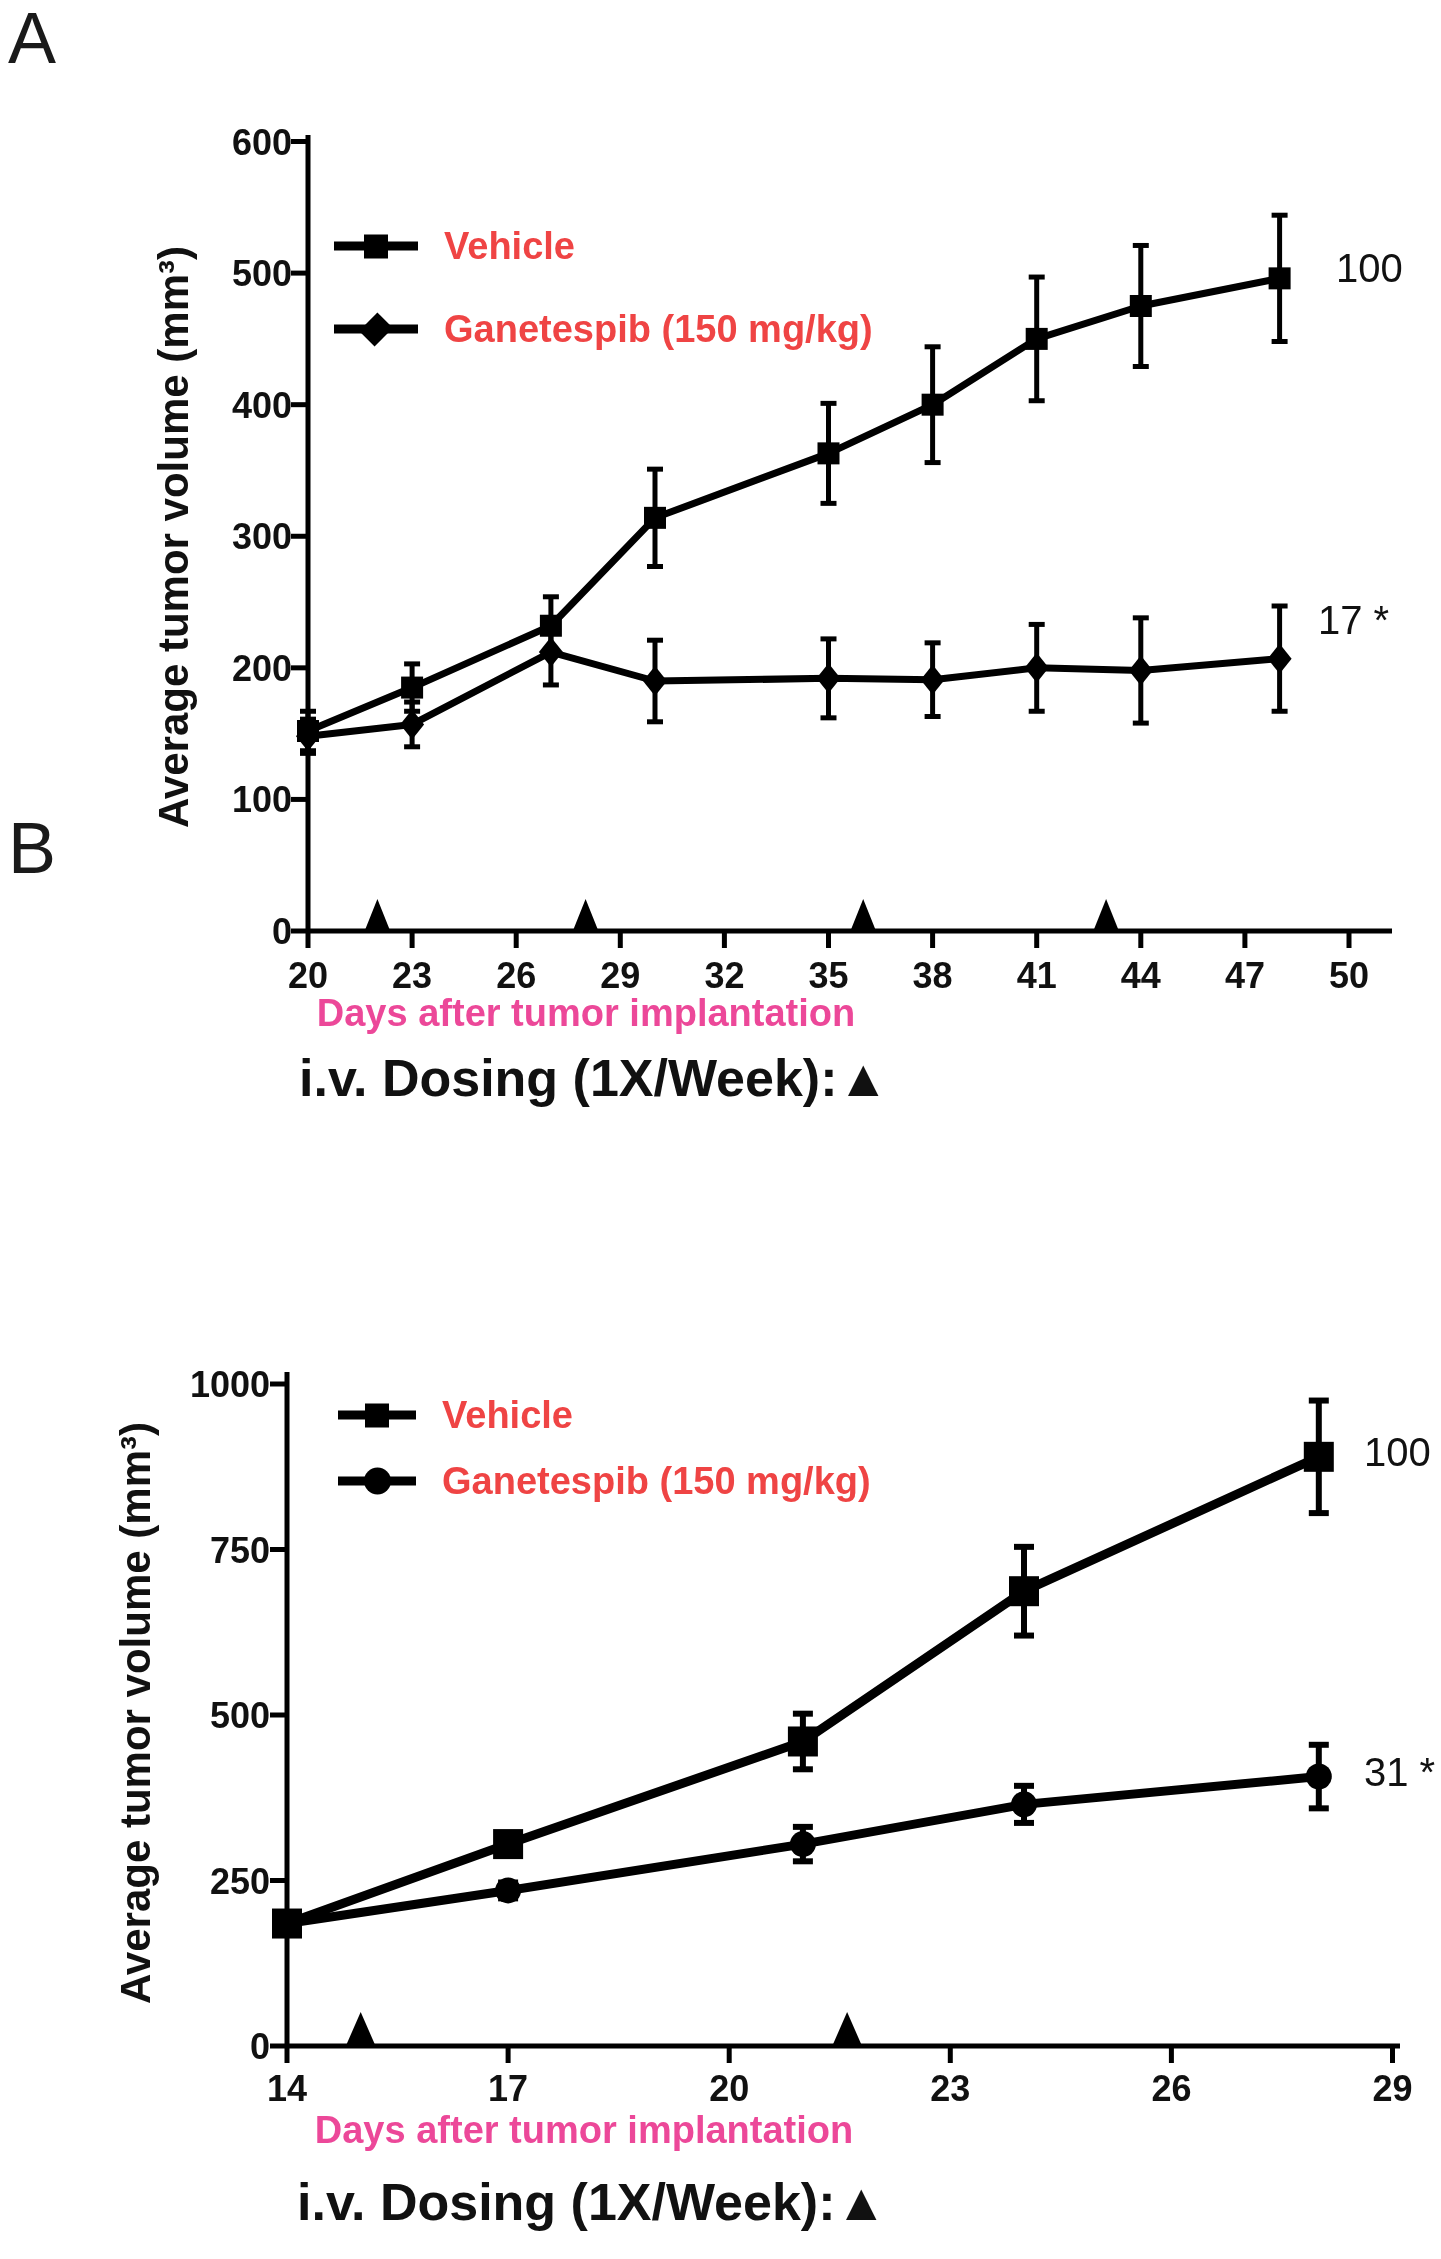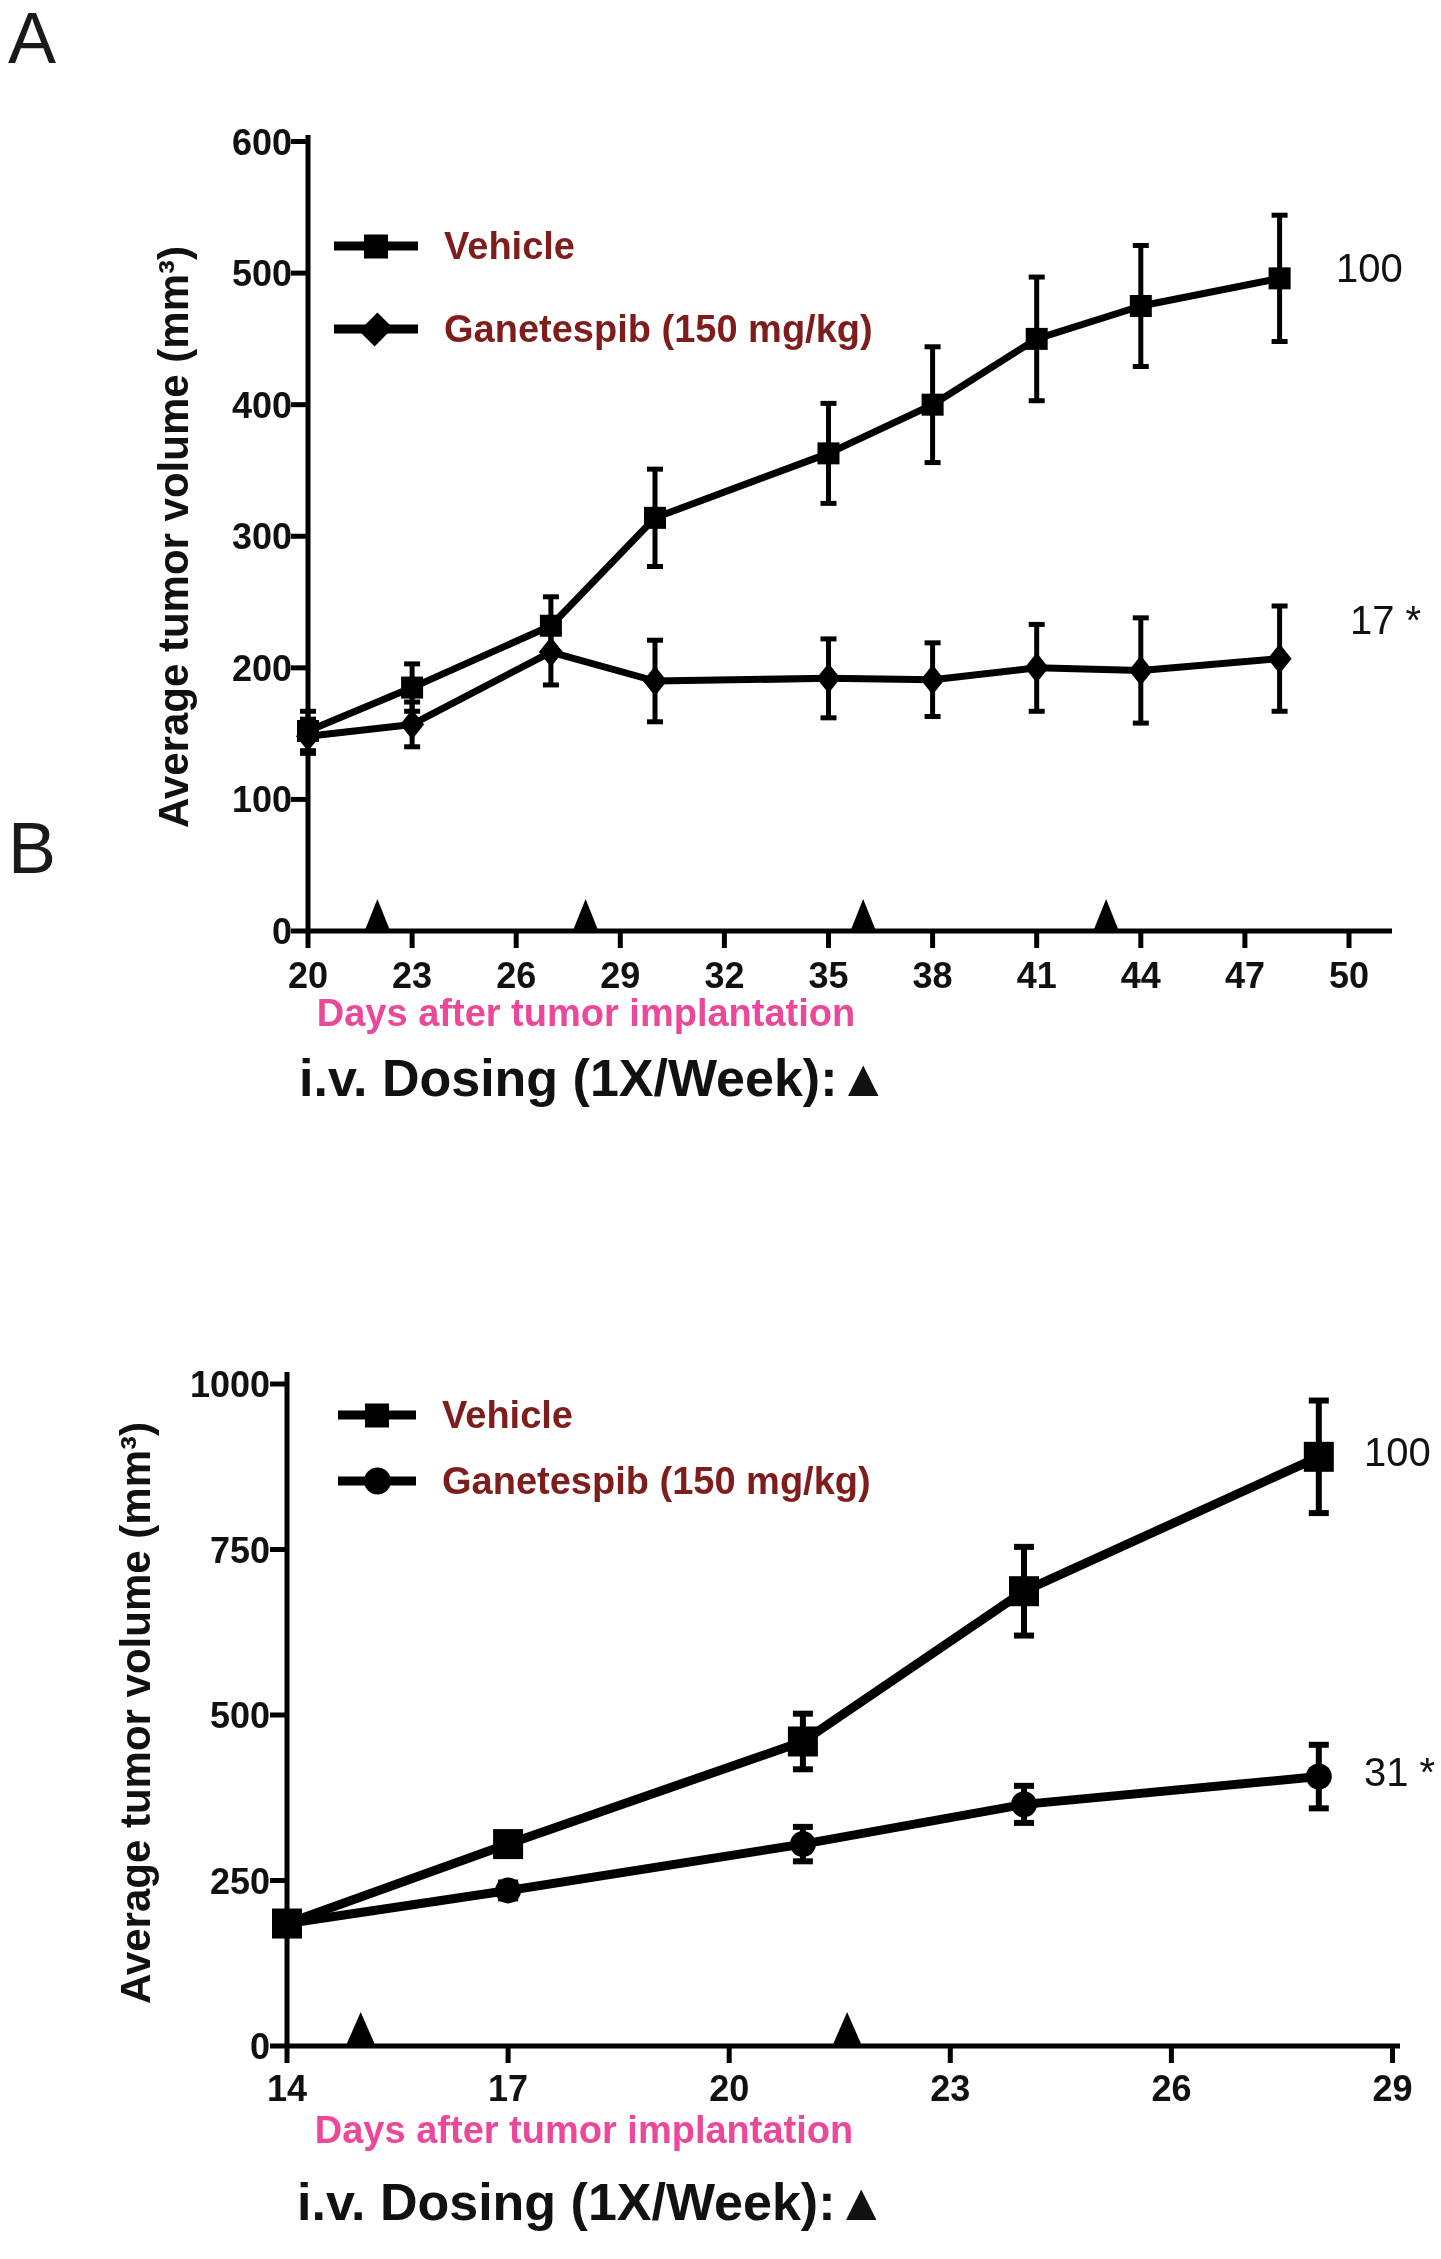--- a/index.html
+++ b/index.html
@@ -6,21 +6,21 @@
   .stage{position:relative;width:1441px;height:2259px;background:#ffffff;overflow:hidden;
          font-family:"Liberation Sans","DejaVu Sans",sans-serif;color:#111;}
   .stage svg{position:absolute;left:0;top:0;}
   .abs{position:absolute;white-space:nowrap;}
   .panel-letter{font-size:72px;font-weight:400;color:#1a1a1a;line-height:1;}
   .ylab{font-weight:bold;font-size:42px;transform:translate(-50%,-50%) rotate(-90deg);color:#111;}
   .xlab{font-weight:bold;font-size:38px;transform:translate(-50%,-50%);color:#ec4899;}
   .doslab{font-weight:bold;font-size:52px;transform:translate(-50%,-50%);color:#111;}
   .endlab{font-weight:400;font-size:40px;transform:translateY(-50%);color:#111;}
   .legend-row{display:flex;align-items:center;gap:26px;transform:translateY(-50%);}
-  .legend-text{font-weight:bold;font-size:38px;color:#7f1d1d;}
+  .legend-text{font-weight:bold;font-size:38px;color:#ef4444;}
   .lgm{position:relative;height:42px;}
   .lgm .line{position:absolute;left:0;right:0;top:50%;height:9px;margin-top:-5px;background:#000;}
   .lgm .shape{position:absolute;left:50%;top:50%;background:#000;}
   .lgm .sq{width:24px;height:24px;margin:-12px 0 0 -12px;}
   .lgm .dia{width:22px;height:22px;margin:-11px 0 0 -11px;transform:rotate(45deg) scale(1,1.18);}
   .lgm .cir{width:27px;height:27px;margin:-13.5px 0 0 -13.5px;border-radius:50%;}
 </style>
 </head>
 <body>
 
@@ -248,17 +248,17 @@
   </div>
   <div class="abs legend-row" style="left:338px;top:1481px;">
     <span class="lgm" style="width:78px;">
       <span class="line"></span>
         <span class="shape cir"></span>
     </span>
     <span class="legend-text">Ganetespib (150 mg/kg)</span>
   </div>
 
   <div class="abs endlab" style="left:1336px;top:268px;">100</div>
-  <div class="abs endlab" style="left:1350px;top:620px;">17 *</div>
+  <div class="abs endlab" style="left:1318px;top:620px;">17 *</div>
   <div class="abs endlab" style="left:1364px;top:1452px;">100</div>
   <div class="abs endlab" style="left:1364px;top:1772px;">31 *</div>
 
 </div>
 
 </body></html>

